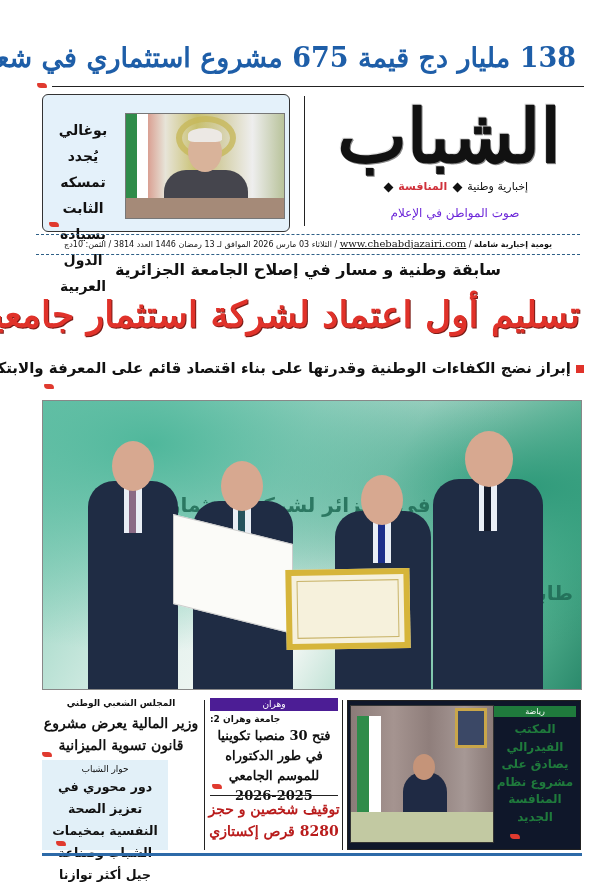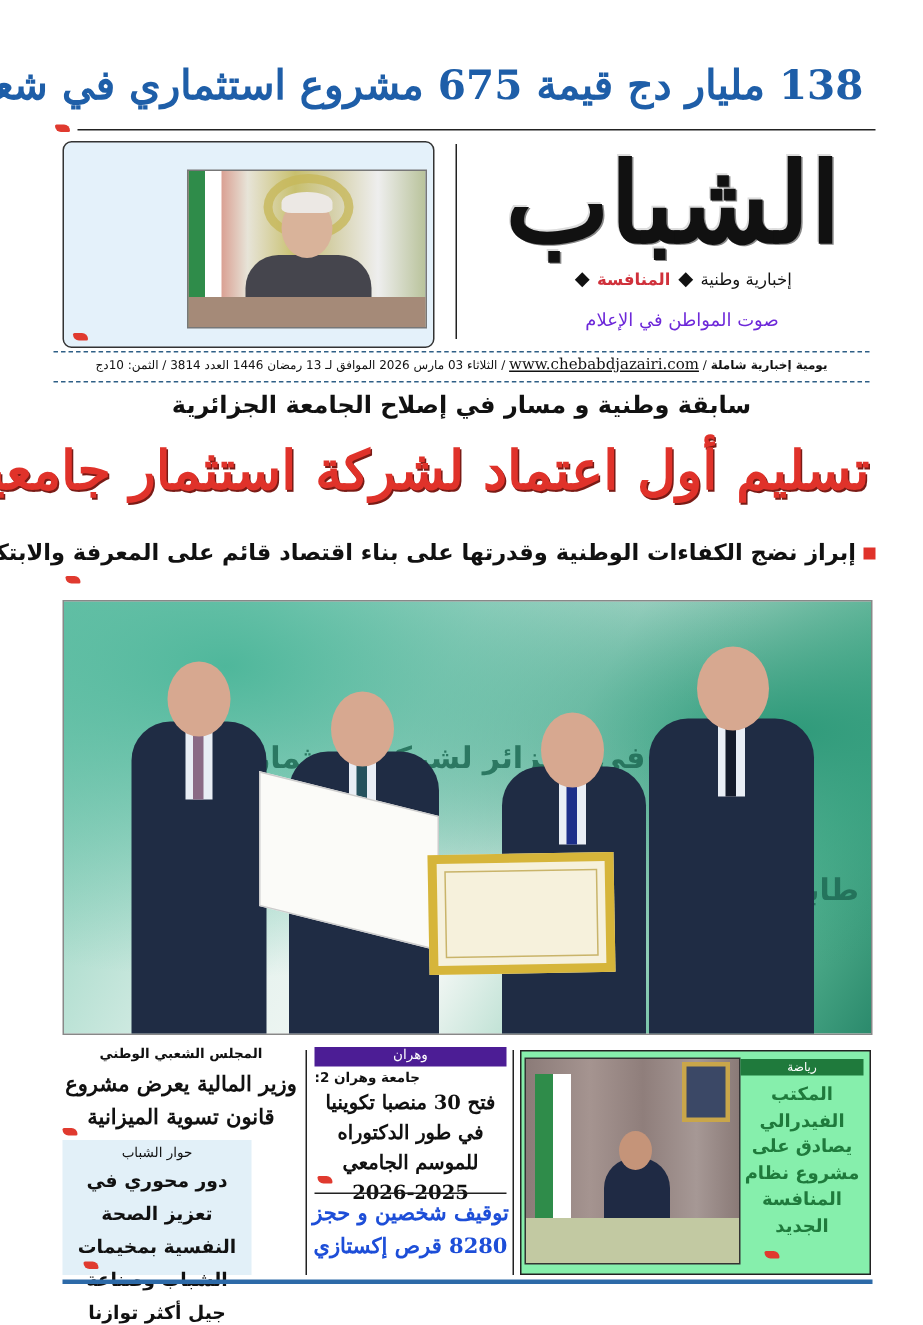--- a/index.html
+++ b/index.html
@@ -141,25 +141,25 @@
   }
   #col2-kicker { left: 210px; top: 714px; width: 128px; text-align: left; font-size: 9px; font-weight: bold; }
   #col2-headline {
     left: 208px; top: 726px; width: 132px; text-align: center;
     font-size: 13px; font-weight: bold; line-height: 20px; font-family: "DejaVu Serif", serif;
   }
   #col2-mark { left: 212px; top: 784px; }
   #col2-rule { left: 210px; top: 795px; width: 128px; height: 1px; background: #222; }
   #col2-headline-2 {
     left: 208px; top: 798px; width: 132px; text-align: center;
-    font-size: 14px; font-weight: bold; line-height: 22px; color: #1d4ed8;
+    font-size: 14px; font-weight: bold; line-height: 22px; color: #b91c1c;
     font-family: "DejaVu Serif", serif;
   }
 
-  #sport-frame { left: 347px; top: 700px; width: 234px; height: 150px; border: 1.5px solid #222; background: #86efac; }
+  #sport-frame { left: 347px; top: 700px; width: 234px; height: 150px; border: 1.5px solid #222; background: #0f172a; }
   #sport-photo {
     position: absolute; left: 2px; top: 4px; width: 144px; height: 138px; overflow: hidden;
     border: 1px solid #333;
     background: linear-gradient(90deg, #8b7b78 0%, #a59490 30%, #8f7e7b 55%, #a69895 80%, #8a7a77 100%);
   }
   #sport-photo .flag { position: absolute; left: 6px; top: 10px; width: 24px; height: 100px; background: linear-gradient(90deg, #2f8c4a 50%, #fff 50%); }
   #sport-photo .frame { position: absolute; left: 104px; top: 2px; width: 32px; height: 40px; background: #3b4866; border: 3px solid #c9a64a; }
   #sport-photo .table { position: absolute; left: 0; bottom: 0; width: 144px; height: 30px; background: #c2c9a2; }
   #sport-photo .man { position: absolute; left: 52px; top: 66px; width: 44px; height: 44px; background: #1f2a44; border-radius: 20px 20px 0 0; }
   #sport-photo .mhead { position: absolute; left: 62px; top: 48px; width: 22px; height: 26px; background: #c59479; border-radius: 50%; }
@@ -176,20 +176,21 @@
   #bottom-rule { left: 42px; top: 853px; width: 540px; height: 3px; background: #2d6aa8; }
 </style>
 </head>
 <body>
 
 <div id="top-headline" class="abs">138 مليار دج قيمة 675 مشروع استثماري في شعبة البلاستيك</div>
 <div id="top-rule-mark" class="abs red-mark"></div>
 <div id="top-rule" class="abs"></div>
 
 <div id="side-box" class="abs">
+  <div id="side-headline">بوغالي يُجدد تمسكه الثابت بسيادة الدول العربية</div>
   <div id="side-photo">
     <div class="flag-dz"></div>
     <div class="emblem"></div>
     <div class="suit"></div>
     <div class="head"></div>
     <div class="hair"></div>
     <div class="desk"></div>
   </div>
   <div id="side-mark" class="red-mark"></div>
 </div>

